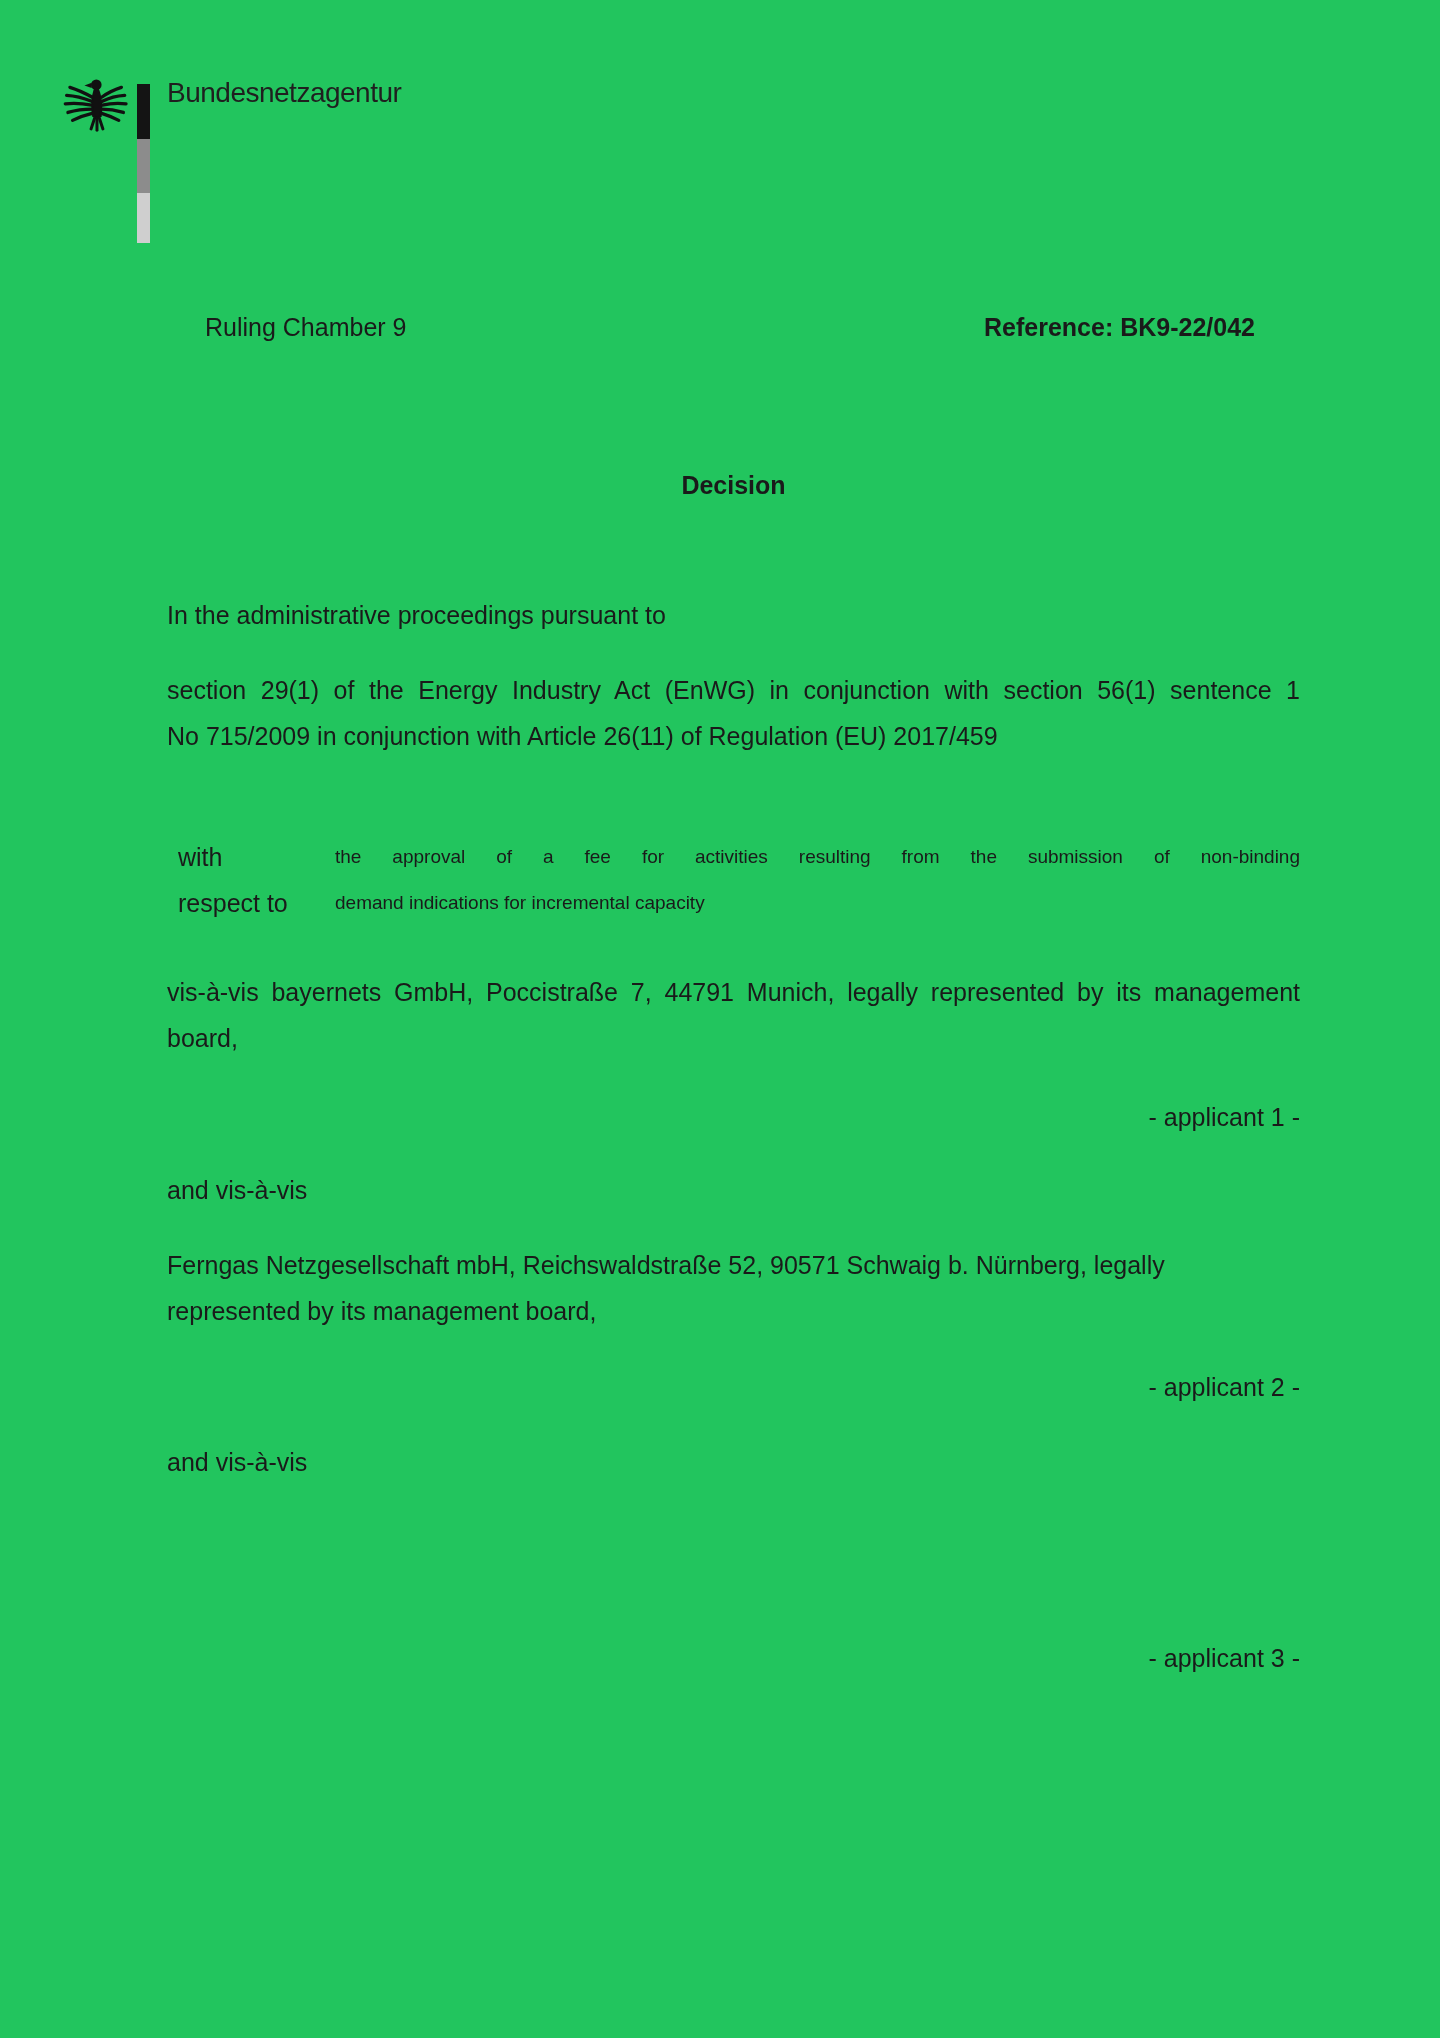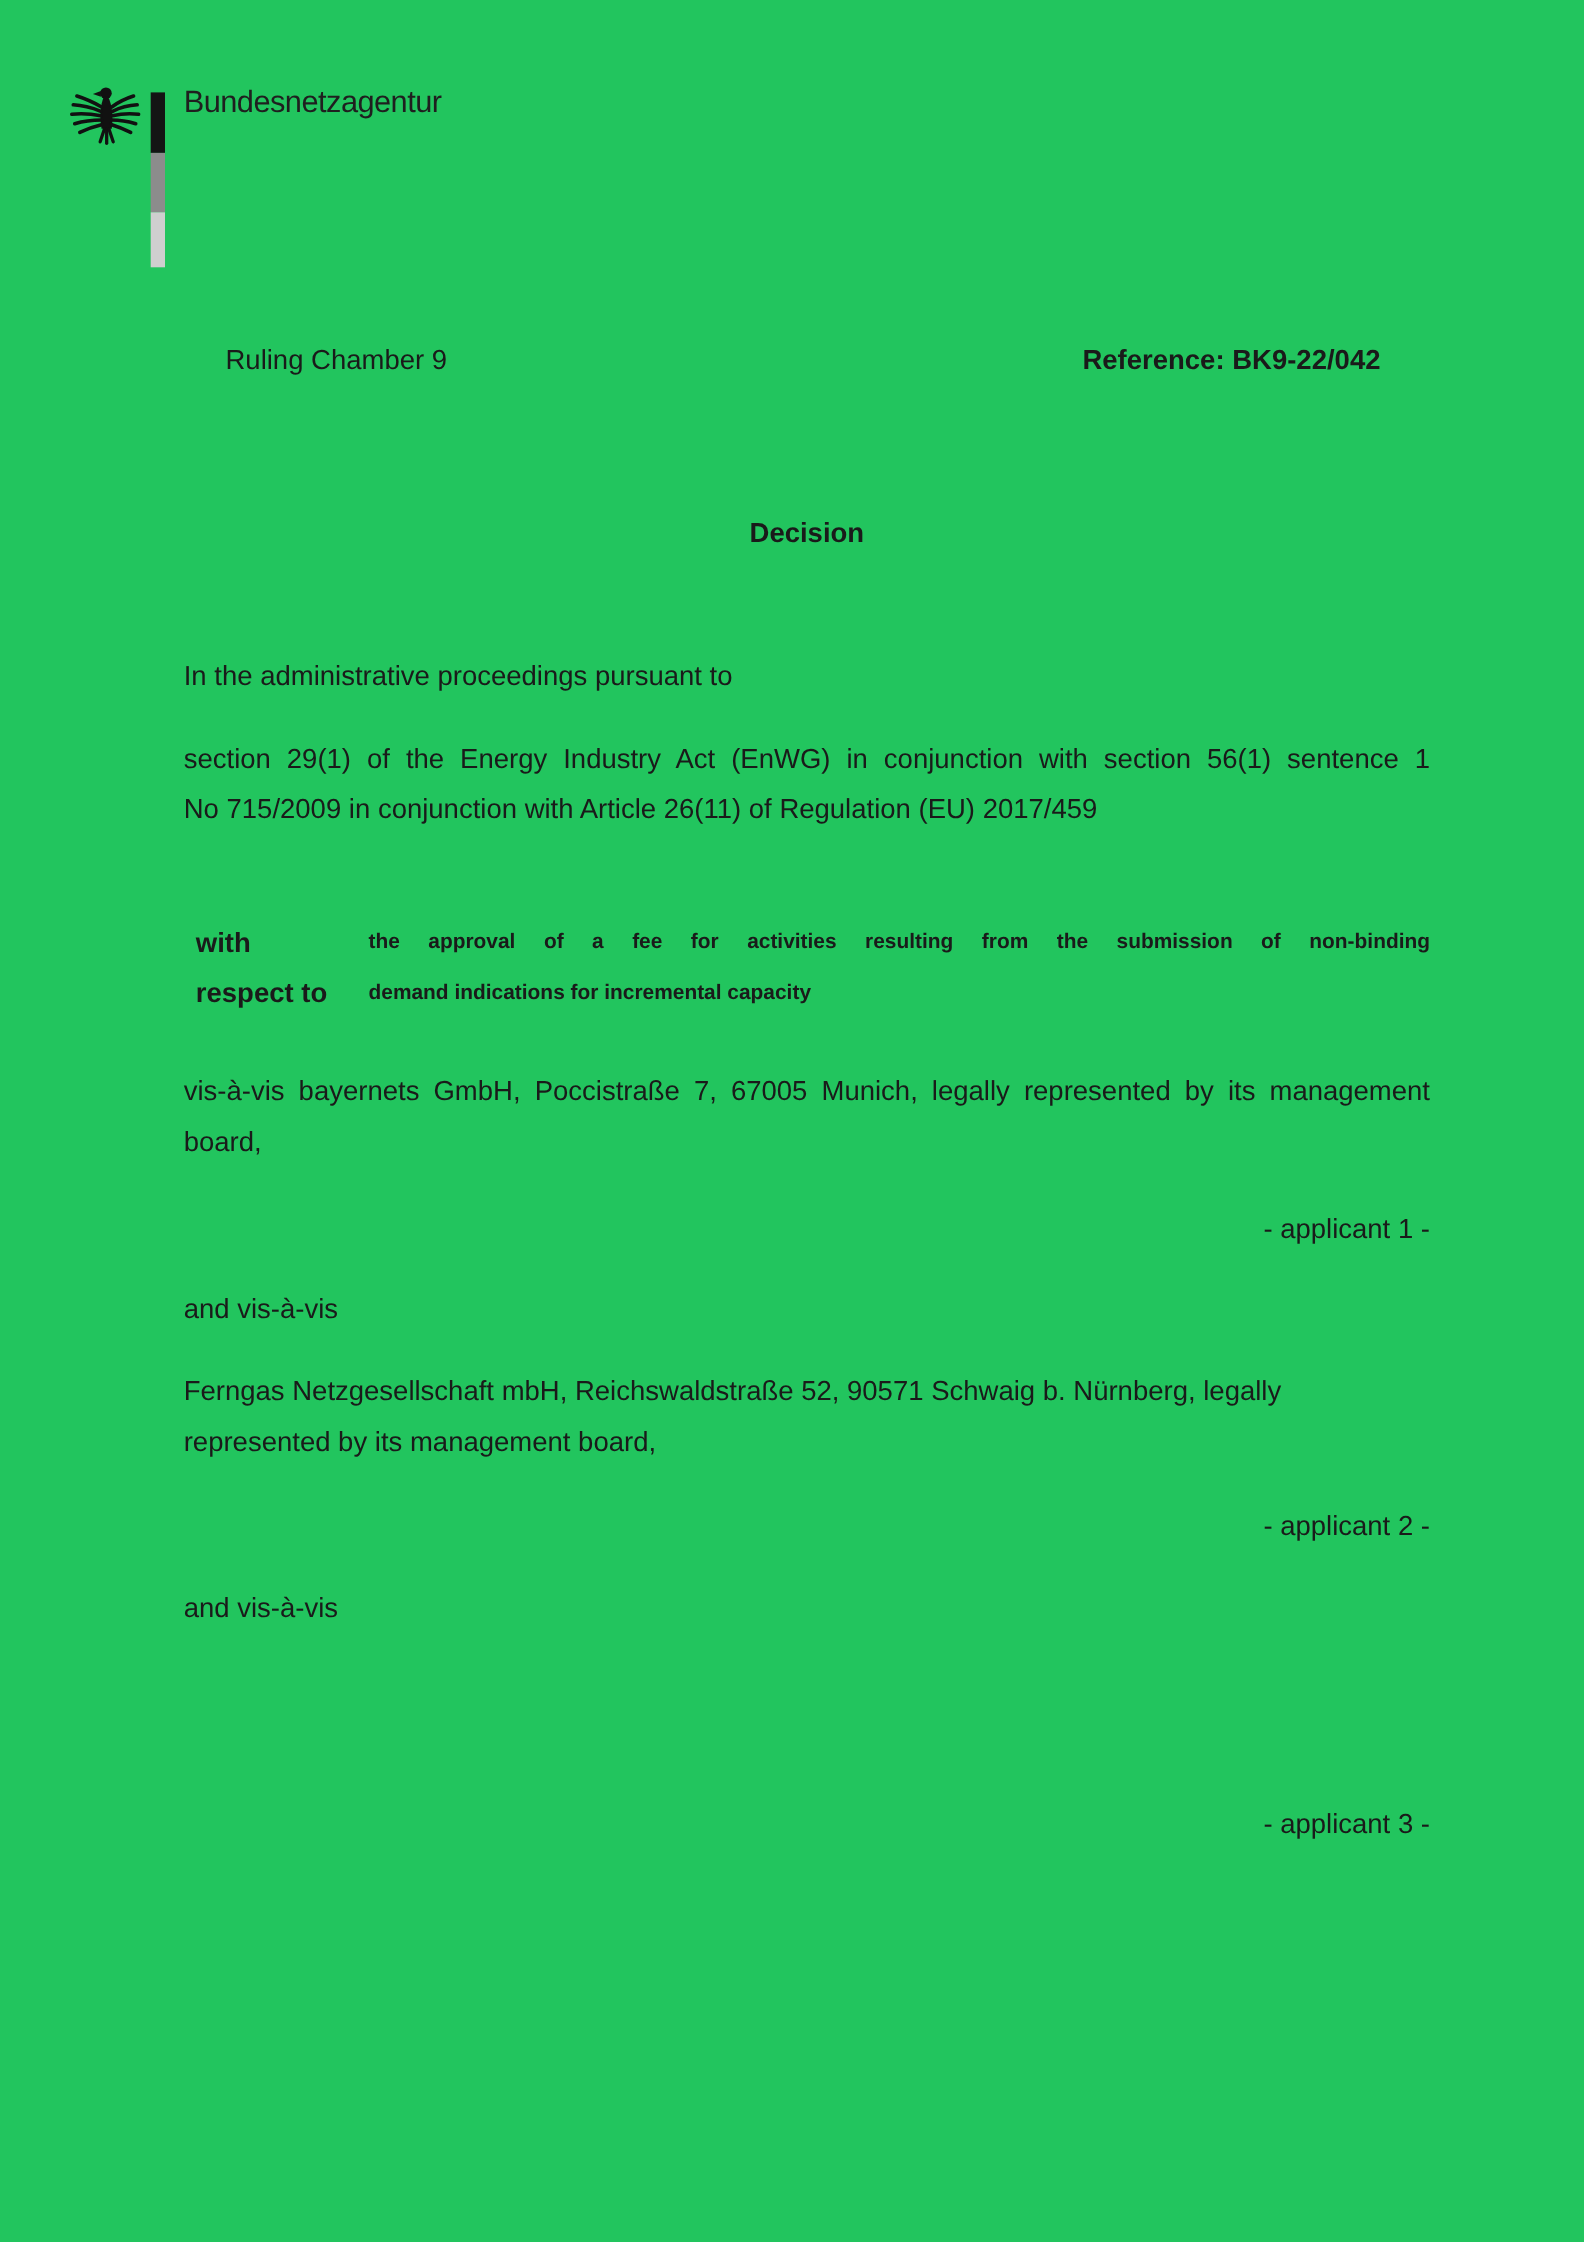--- a/index.html
+++ b/index.html
@@ -31,21 +31,21 @@
   .line{display:block;}
   .j{text-align:justify;text-align-last:justify;}
   .right{text-align:right;}
   
   .hdr-chamber{position:absolute;left:177px;top:304px;font-size:25px;line-height:46px;font-weight:normal;margin-left:28px;}
   .hdr-ref{position:absolute;right:185px;top:304px;font-size:25px;line-height:46px;font-weight:bold;}
   
   .decision{position:absolute;left:167px;top:462px;width:1133px;margin:0;
     font-size:25px;line-height:46px;font-weight:bold;text-align:center;}
   
-  .subject{position:absolute;left:167px;top:834px;width:1133px;display:grid;grid-template-columns:168px 965px;font-weight:bold;}
+  .subject{position:absolute;left:167px;top:834px;width:1133px;display:grid;grid-template-columns:168px 965px;}
   .subject .s-label{padding-left:11px;font-size:25px;line-height:46px;}
   .subject .s-text{font-size:19px;line-height:46px;}
 </style>
 </head>
 <body>
 
 <div class="page">
 
   <header class="logo">
     <svg class="eagle" width="66" height="61" viewBox="0 0 100 92" aria-hidden="true">
@@ -97,21 +97,21 @@
       <span class="line">with</span>
       <span class="line">respect to</span>
     </div>
     <div class="s-text">
       <span class="line j">the approval of a fee for activities resulting from the submission of non-binding</span>
       <span class="line">demand indications for incremental capacity</span>
     </div>
   </div>
 
   <div class="blk" style="top:969px">
-    <span class="line j">vis-à-vis bayernets GmbH, Poccistraße 7, 67005 Munich, legally represented by its management</span>
+    <span class="line j">vis-à-vis bayernets GmbH, Poccistraße 7, 44791 Munich, legally represented by its management</span>
     <span class="line">board,</span>
   </div>
   <div class="blk right" style="top:1094px">- applicant 1 -</div>
 
   <div class="blk" style="top:1167px">and vis-à-vis</div>
   <div class="blk" style="top:1242px">
     <span class="line">Ferngas Netzgesellschaft mbH, Reichswaldstraße 52, 90571 Schwaig b. Nürnberg, legally</span>
     <span class="line">represented by its management board,</span>
   </div>
   <div class="blk right" style="top:1364px">- applicant 2 -</div>

